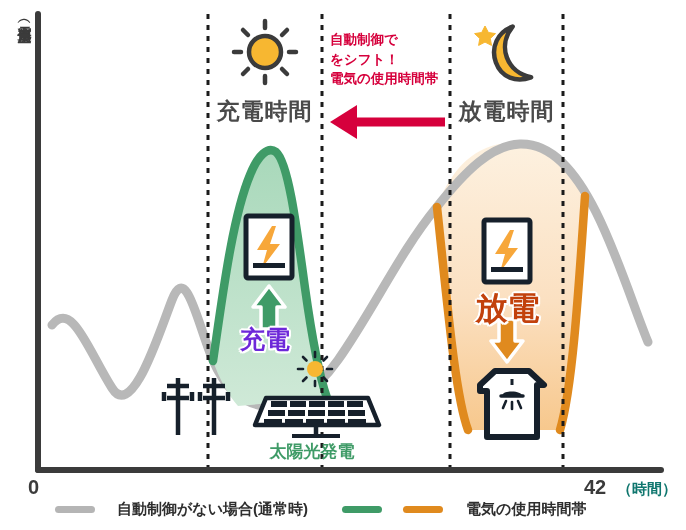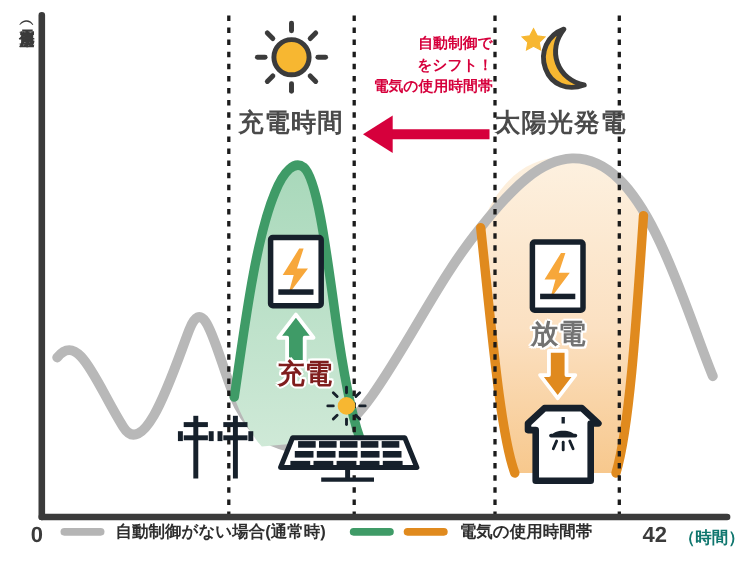--- a/index.html
+++ b/index.html
@@ -35,47 +35,47 @@
     white-space:nowrap;
     text-align:center;
   }
   #title-charge{left:207px;top:96px;width:115px;font-family:Liberation Serif, serif;}
   #title-discharge{left:450px;top:96px;width:113px;}
 
   .shift-note{
     position:absolute;
     left:330px;top:30px;
     width:118px;
-    text-align:right;
+    text-align:left;
     font-size:13.5px;
     font-weight:700;
     color:#d6003c;
     line-height:1.45;
     letter-spacing:0px;
     white-space:nowrap;
   }
   .shift-note div{white-space:nowrap;}
 
   .inline-label{
     position:absolute;
     font-weight:700;
     white-space:nowrap;
     text-align:center;
   }
   #lbl-charge{
-    left:210px;top:323px;width:110px;
-    font-size:25px;color:#7f1d1d;
+    left:198px;top:323px;width:110px;
+    font-size:25px;color:#6d28d9;
     text-shadow:
       2px 0 0 #fff,-2px 0 0 #fff,0 2px 0 #fff,0 -2px 0 #fff,
       1.5px 1.5px 0 #fff,-1.5px 1.5px 0 #fff,1.5px -1.5px 0 #fff,-1.5px -1.5px 0 #fff;
     padding-left: 12px;
   }
   #lbl-discharge{
     left:455px;top:287px;width:105px;
-    font-size:25px;color:#737373;
+    font-size:32px;color:#c2410c;
     text-shadow:
       2px 0 0 #fff,-2px 0 0 #fff,0 2px 0 #fff,0 -2px 0 #fff,
       1.5px 1.5px 0 #fff,-1.5px 1.5px 0 #fff,1.5px -1.5px 0 #fff,-1.5px -1.5px 0 #fff;
   }
   #lbl-buy{
     left:148px;top:440px;width:90px;
     font-size:17px;color:#3f9b67;
   }
   #lbl-solar{
     left:258px;top:440px;width:108px;
@@ -87,24 +87,24 @@
     font-size:20px;
     font-weight:600;
     color:#3b3b3b;
   }
   #x0{left:28px;top:476px;}
   #x24{left:584px;top:476px;}
   #xunit{left:617px;top:480px;font-size:15px;font-weight:600;color:#0f766e;}
 
   #legend{
     position:absolute;
-    left:55px;top:472px;
+    left:55px;top:498px;
     width:580px;height:22px;
     display:flex;align-items:center;
-    gap:0px;
+    gap:12px;
   }
   .lg-swatch{
     display:inline-block;
     width:40px;height:7px;
     border-radius:4px;
     flex:0 0 auto;
   }
   .lg-text{
     font-size:15px;font-weight:700;color:#2e2e2e;
     white-space:nowrap;
@@ -298,30 +298,31 @@
         <line x1="506" y1="401" x2="503" y2="408"></line>
         <line x1="512" y1="402" x2="512" y2="409"></line>
         <line x1="518" y1="401" x2="521" y2="408"></line>
       </g>
     </g>
   </svg>
 
   <div class="vlabel">（電力使用量）</div>
 
   <div class="zone-title" id="title-charge">充電時間</div>
-  <div class="zone-title" id="title-discharge">太陽光発電</div>
+  <div class="zone-title" id="title-discharge">放電時間</div>
 
   <div class="shift-note">
     <div>自動制御で</div>
     <div>をシフト！</div>
     <div>電気の使用時間帯</div>
   </div>
 
   <div class="inline-label" id="lbl-charge">充電</div>
   <div class="inline-label" id="lbl-discharge">放電</div>
+  <div class="inline-label" id="lbl-solar">太陽光発電</div>
 
   <div class="axis-num" id="x0">0</div>
   <div class="axis-num" id="x24">42</div>
   <div class="axis-num" id="xunit">（時間）</div>
 
   <div id="legend">
     <span class="lg-swatch" id="lg1-sw" style="background:#b5b5b5"></span>
     <span class="lg-text" id="lg1-tx">自動制御がない場合(通常時)</span>
     <span class="lg-swatch" id="lg2-sw1" style="background:#3f9b67"></span>
     <span class="lg-swatch" id="lg2-sw2" style="background:#e08a1e"></span>

